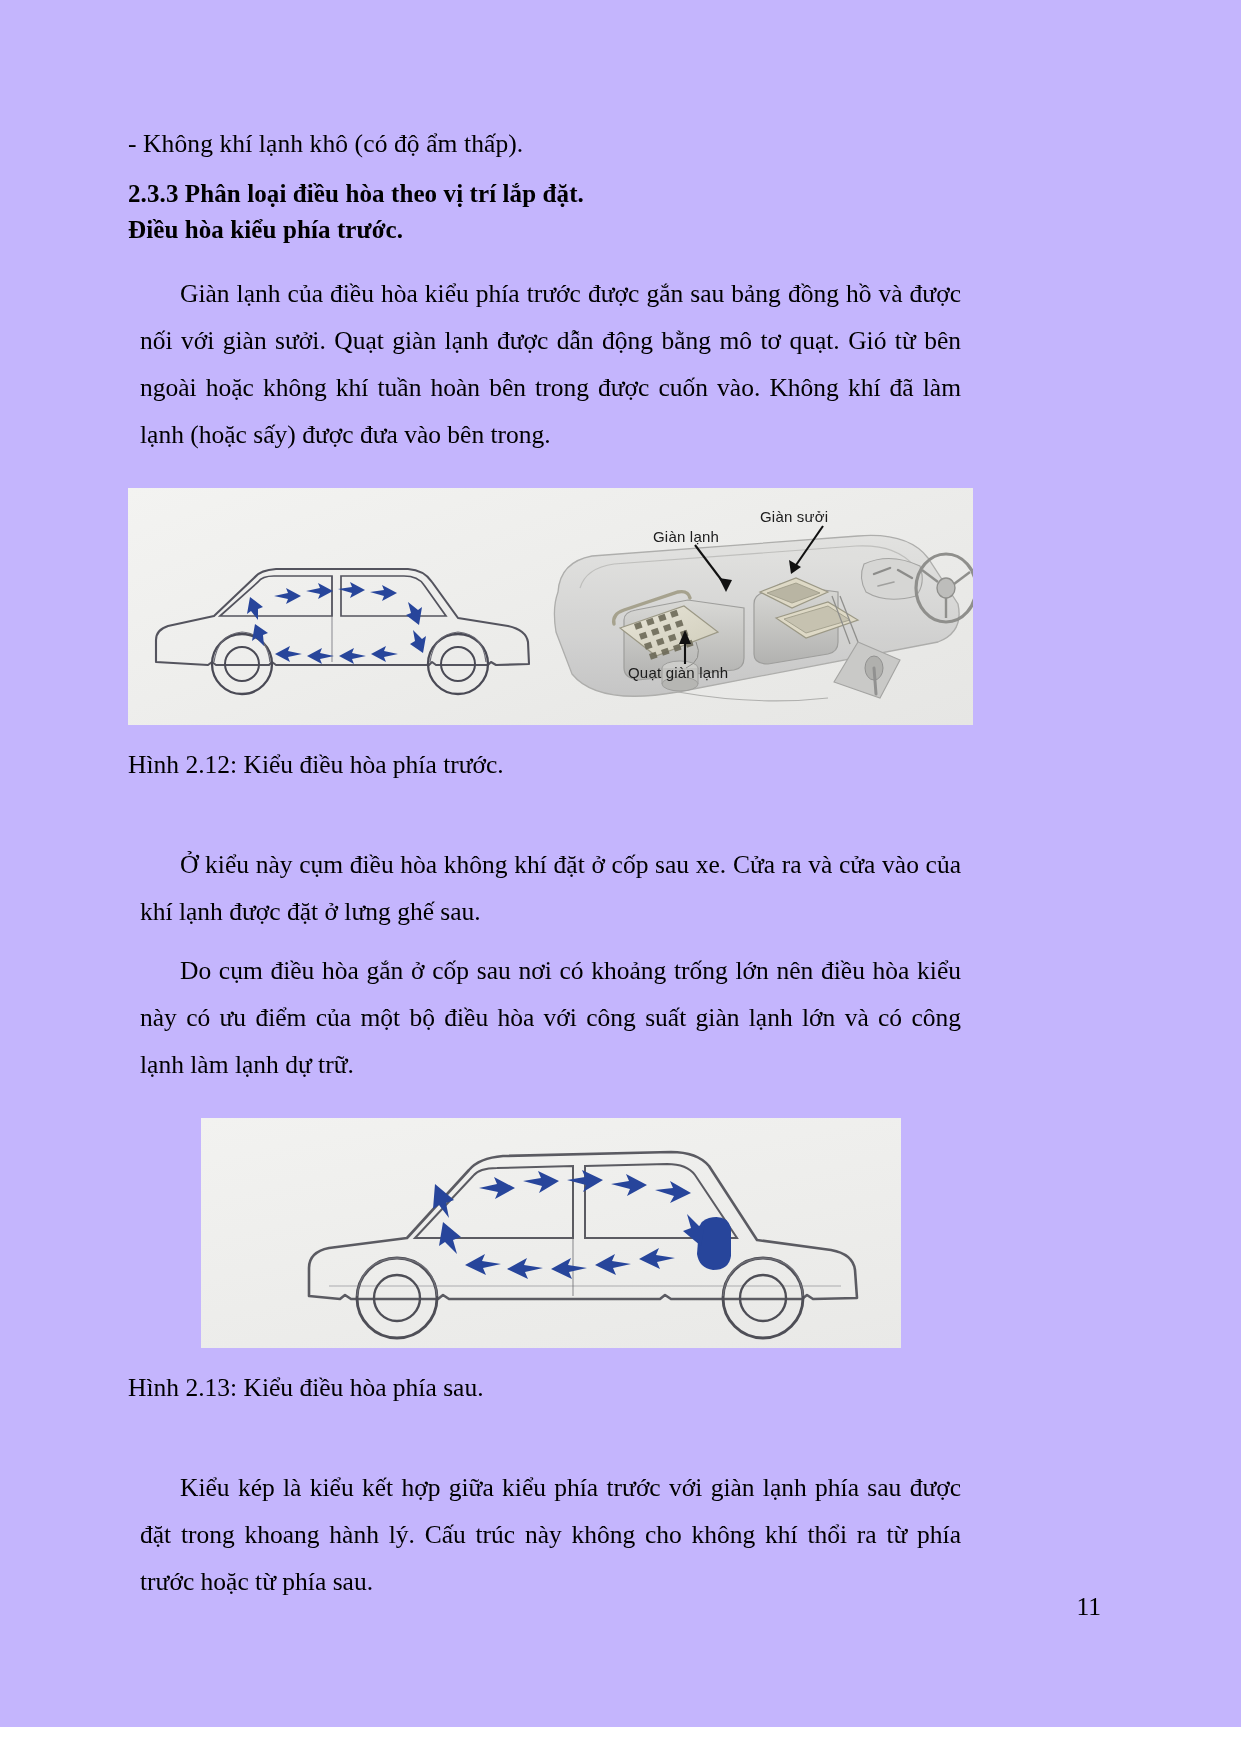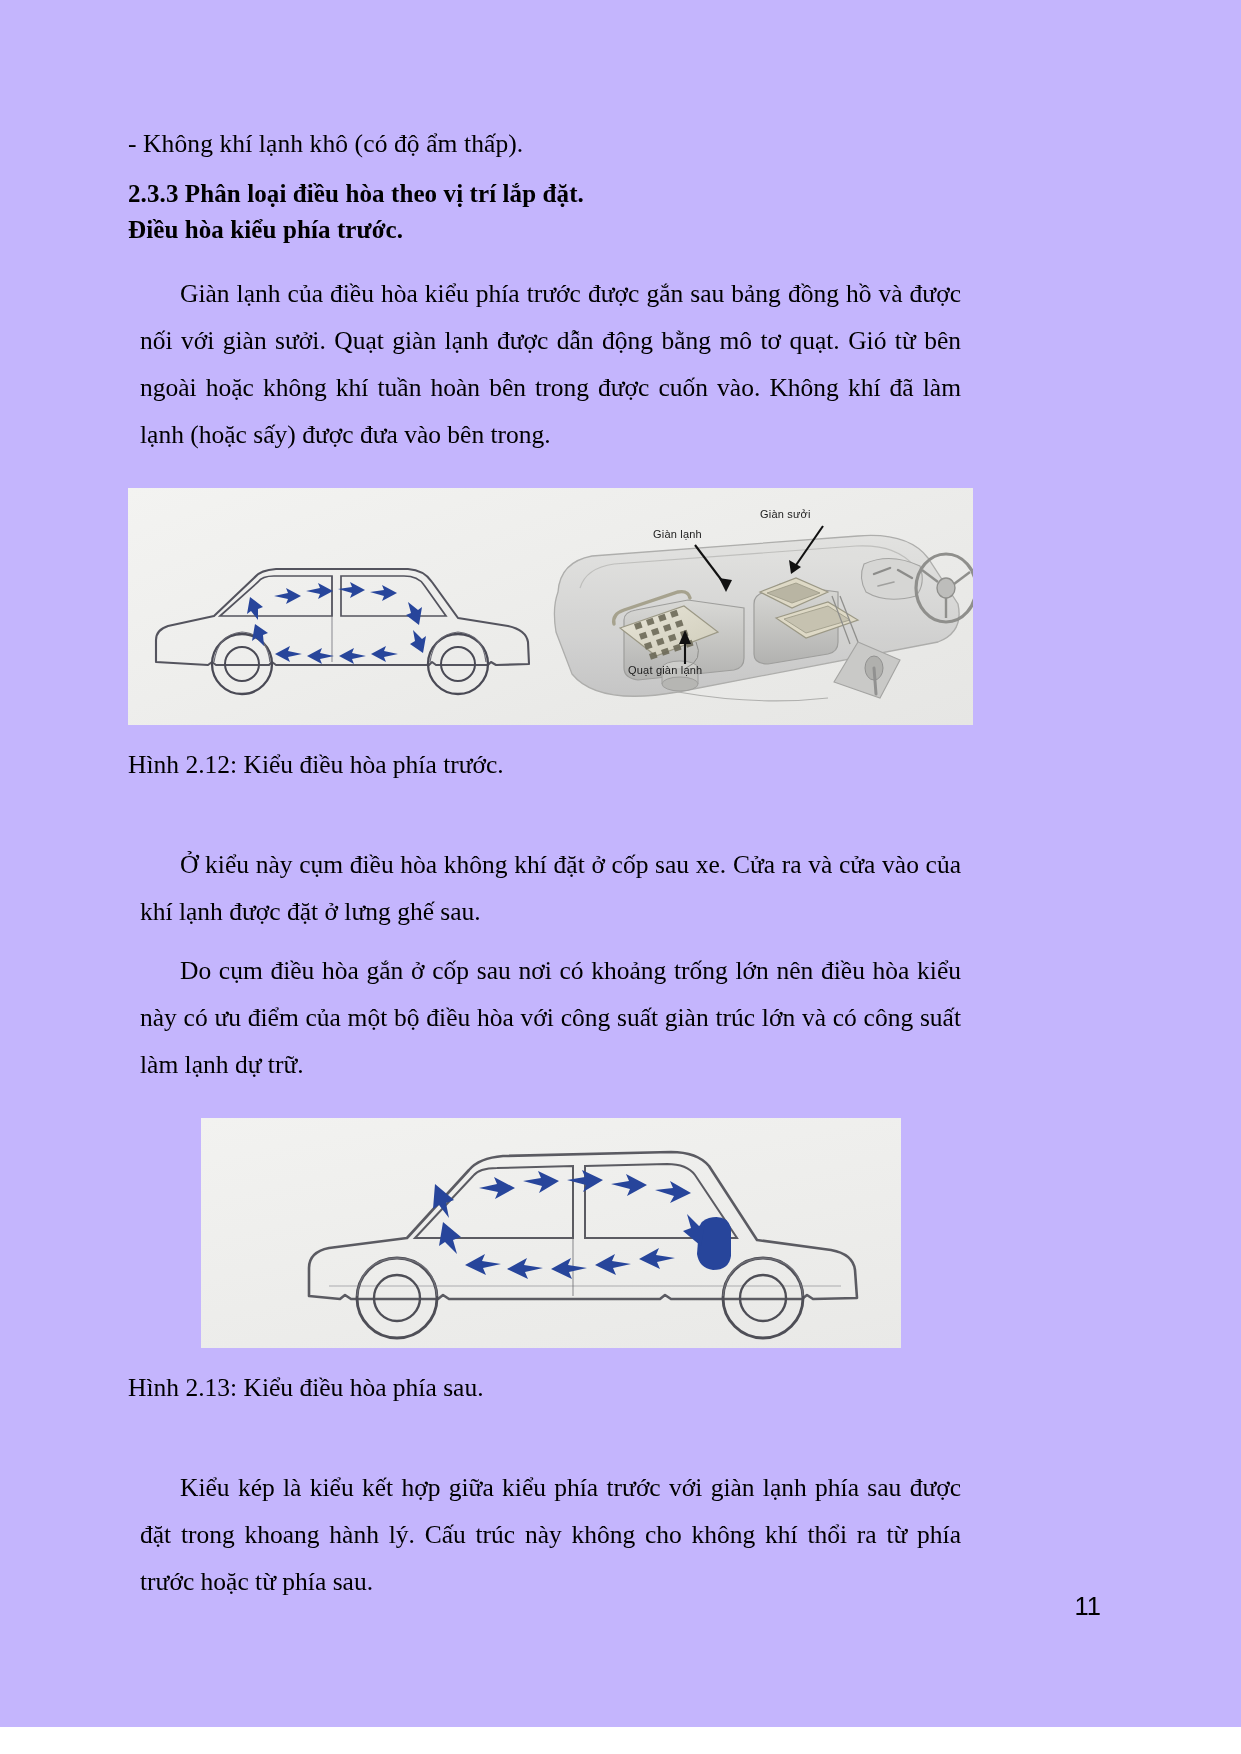--- a/index.html
+++ b/index.html
@@ -74,21 +74,21 @@
     width: 420px; height: 200px;
   }
   .fig212-right {
     position: absolute;
     left: 400px; top: 4px;
     width: 445px; height: 232px;
   }
   .fig-label {
     position: absolute;
     font-family: "Liberation Sans", "DejaVu Sans", sans-serif;
-    font-size: 11px;
+    font-size: 15px;
     color: #1c1c1c;
     white-space: nowrap;
     letter-spacing: 0.2px;
   }
   .lbl-gianlanh { left: 525px; top: 40px; }
   .lbl-giansuoi { left: 632px; top: 20px; }
   .lbl-quat     { left: 500px; top: 176px; text-align: right; }
 
   
   .fig213-wrap {
@@ -100,21 +100,21 @@
     overflow: hidden;
   }
   .fig213-svg { position: absolute; left: 0; top: 0; }
 
   
   .page-number {
     position: absolute;
     right: 140px;
     top: 1592px;
     font-size: 25.5px;
-    font-family: Liberation Sans, sans-serif;
+    font-family: Liberation Serif, serif;
   }
 
   svg { display: block; }
 </style>
 </head>
 <body>
 
 <div class="page">
 
   <div class="content">
@@ -284,21 +284,21 @@
 
     <div class="caption">Hình 2.12: Kiểu điều hòa phía trước.</div>
 
     <div class="spacer-40"></div>
 
 
     <div class="spacer-6"></div>
 
     <p class="para">Ở kiểu này cụm điều hòa không khí đặt ở cốp sau xe. Cửa ra và cửa vào của khí lạnh được đặt ở lưng ghế sau.</p>
 
-    <p class="para">Do cụm điều hòa gắn ở cốp sau nơi có khoảng trống lớn nên điều hòa kiểu này có ưu điểm của một bộ điều hòa với công suất giàn trúc lớn và có công suất làm lạnh dự trữ.</p>
+    <p class="para">Do cụm điều hòa gắn ở cốp sau nơi có khoảng trống lớn nên điều hòa kiểu này có ưu điểm của một bộ điều hòa với công suất giàn lạnh lớn và có công lạnh làm lạnh dự trữ.</p>
 
     <div class="spacer-18"></div>
 
     <div class="fig213-wrap">
       <svg class="fig213-svg" viewBox="0 0 700 230" width="700" height="230">
 
         <path d="M108 178 L108 150 Q108 134 128 130 L206 120 L268 52 Q278 40 302 38 L470 34 Q496 34 508 48 L556 122 L630 132 Q652 136 654 152 L656 180 L612 181 L606 177 L601 181 L470 181 L464 177 L459 181 L248 181 L242 177 L237 181 L150 181 L144 177 L139 181 Z" fill="none" stroke="#5b5b62" stroke-width="2.6" stroke-linejoin="round"></path>
 
         <path d="M214 120 L272 58 Q278 50 296 50 L372 48 L372 120 Z" fill="none" stroke="#5b5b62" stroke-width="2"></path>
         <path d="M384 48 L466 46 Q486 46 494 57 L536 120 L384 120 Z" fill="none" stroke="#5b5b62" stroke-width="2"></path>

